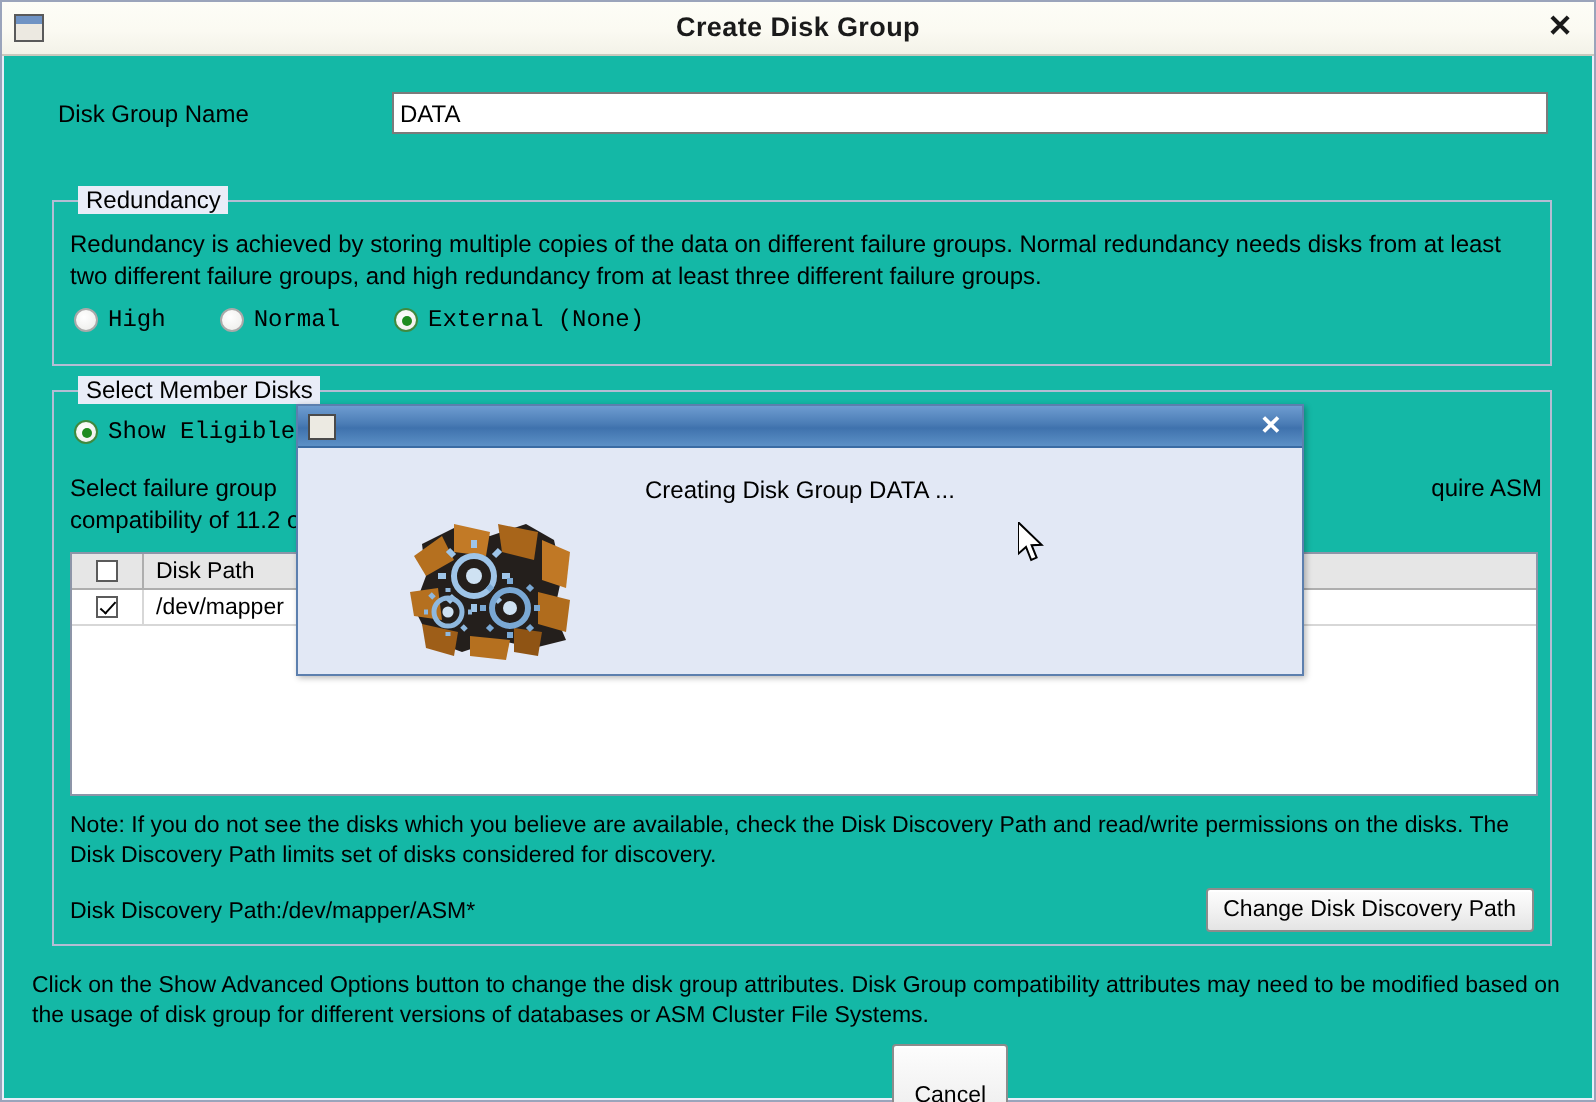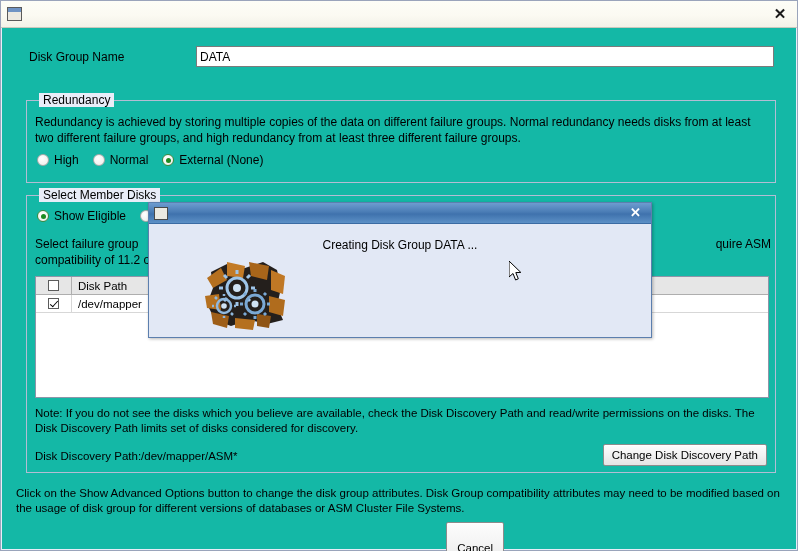--- a/index.html
+++ b/index.html
@@ -134,21 +134,22 @@
     width: 734px;
     font-size: 12px;
     line-height: 16px;
     color: #000;
   }
   .radio-row {
     position: absolute;
     left: 10px; top: 52px;
     display: flex;
     align-items: flex-end;
-    gap: 0;
+    gap: 13px;
+    font-family: Liberation Mono, monospace;
   }
   .radio-item {
     display: flex;
     align-items: center;
     margin-right: 14px;
     cursor: default;
   }
   .radio-dot {
     width: 12px; height: 12px;
     border-radius: 50%;
@@ -396,20 +397,21 @@
 </style>
 </head>
 <body>
 
 <div id="app">
 
   <div class="main-window">
 
     <div class="main-titlebar">
       <div class="main-titlebar-icon"></div>
+      <div class="main-title-text">Create Disk Group</div>
       <div class="main-close">✕</div>
     </div>
 
     <div class="main-body">
 
       <div class="dgname-row">
         <div class="dgname-label">Disk Group Name</div>
         <input class="dgname-input" type="text" value="DATA" style="">
       </div>
 

